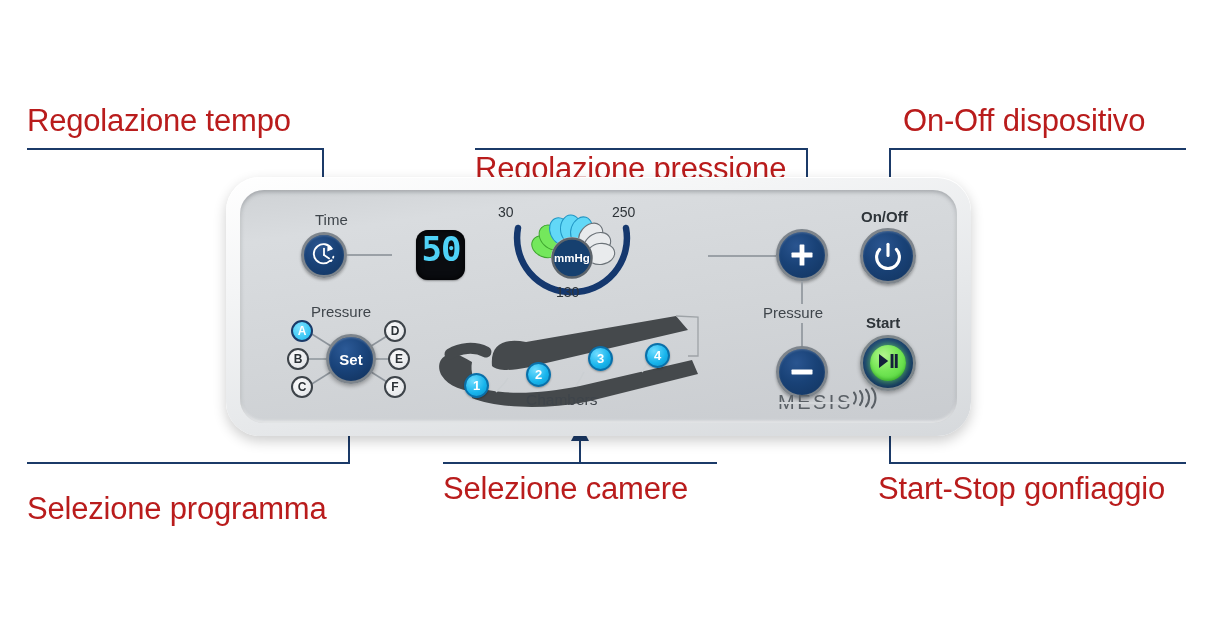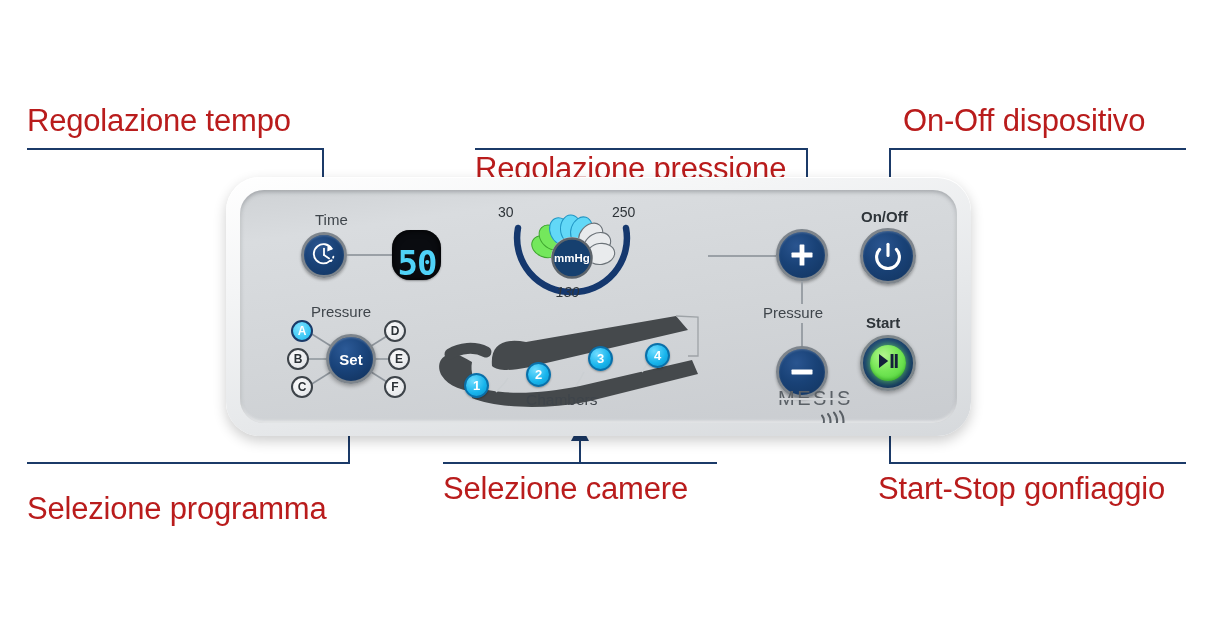--- a/index.html
+++ b/index.html
@@ -65,23 +65,23 @@
     background: radial-gradient(circle at 38% 30%, #2a5590 0%, #194277 46%, #12345f 100%);
     border: 3px solid #7e858c;
     box-shadow: 0 2px 3px rgba(0,0,0,0.30), inset 0 1px 2px rgba(255,255,255,0.18);
     display: flex; align-items: center; justify-content: center;
   }
   .navy-btn svg { display: block; }
 
   
   .display {
     position: absolute;
-    background: #0a0c10; border-radius: 18px;
+    background: #0a0c10; border-radius: 12px;
     box-shadow: inset 0 0 7px #000, 0 1px 2px rgba(0,0,0,0.35);
-    display: flex; align-items: flex-end; justify-content: center;
+    display: flex; align-items: flex-start; justify-content: center; margin-left: 24px;
   }
 
   
   .wire { position: absolute; background: #9aa0a6; }
   .wire-h { height: 1.6px; }
   .wire-v { width: 1.6px; }
 
   
   .prog-node {
     position: absolute; width: 22px; height: 22px; border-radius: 50%;
@@ -250,21 +250,21 @@
             <circle cx="68" cy="48" r="19.5" fill="#16406f" stroke="#5d646b" stroke-width="2.4"></circle>
           </svg>
           <div style="position:absolute;left:0;top:0;width:136px;height:90px;
                       display:flex;align-items:center;justify-content:center;
                       pointer-events:none;">
             <span style="color:#fff;font-size:11.5px;font-weight:700;
                          margin-top:6px;">mmHg</span>
           </div>
           <div class="plabel" style="left:-6px;top:-6px;font-size:14px;color:#2e3439;">30</div>
           <div class="plabel" style="left:108px;top:-6px;font-size:14px;color:#2e3439;">250</div>
-          <div class="plabel" style="left:52px;top:74px;font-size:14px;color:#2e3439;font-style:italic;">130</div>
+          <div class="plabel" style="left:52px;top:74px;font-size:14px;color:#2e3439;">130</div>
         </div>
 
 
         <div class="wire wire-h" style="left:468px;top:65px;width:68px;"></div>
 
         <div class="navy-btn" style="left:536px;top:39px;width:52px;height:52px;">
           <span>
             <svg width="30" height="30" viewBox="0 0 30 30">
               <rect x="4.5" y="12.6" width="21" height="4.8" rx="0.6" fill="#fff"></rect>
               <rect x="12.6" y="4.5" width="4.8" height="21" rx="0.6" fill="#fff"></rect>
@@ -304,21 +304,21 @@
             <span>
               <svg width="22" height="18" viewBox="0 0 22 18">
                 <path d="M2 2 L11.2 9 L2 16 Z" fill="#14213a"></path>
                 <rect x="13.6" y="2" width="2.9" height="14" fill="#14213a"></rect>
                 <rect x="17.8" y="2" width="2.9" height="14" fill="#14213a"></rect>
               </svg>
             </span>
           </div>
         </div>
 
-        <div id="brand" style="left:538px;top:197px;flex-direction:column;">
+        <div id="brand" style="left:538px;top:197px;">
           <span id="brand-word">MESIS</span>
           <span style="margin-left:-2px;margin-bottom:1px;">
             <svg width="34" height="22" viewBox="0 0 34 22">
               <g fill="none" stroke="#5a6066" stroke-width="2.1" stroke-linecap="round">
                 <path d="M3 5.5 A9 9 0 0 1 3 16.5"></path>
                 <path d="M9 4 A11 11 0 0 1 9 18"></path>
                 <path d="M15 2.6 A13 13 0 0 1 15 19.4"></path>
                 <path d="M21 1.4 A15 15 0 0 1 21 20.6"></path>
               </g>
             </svg>

